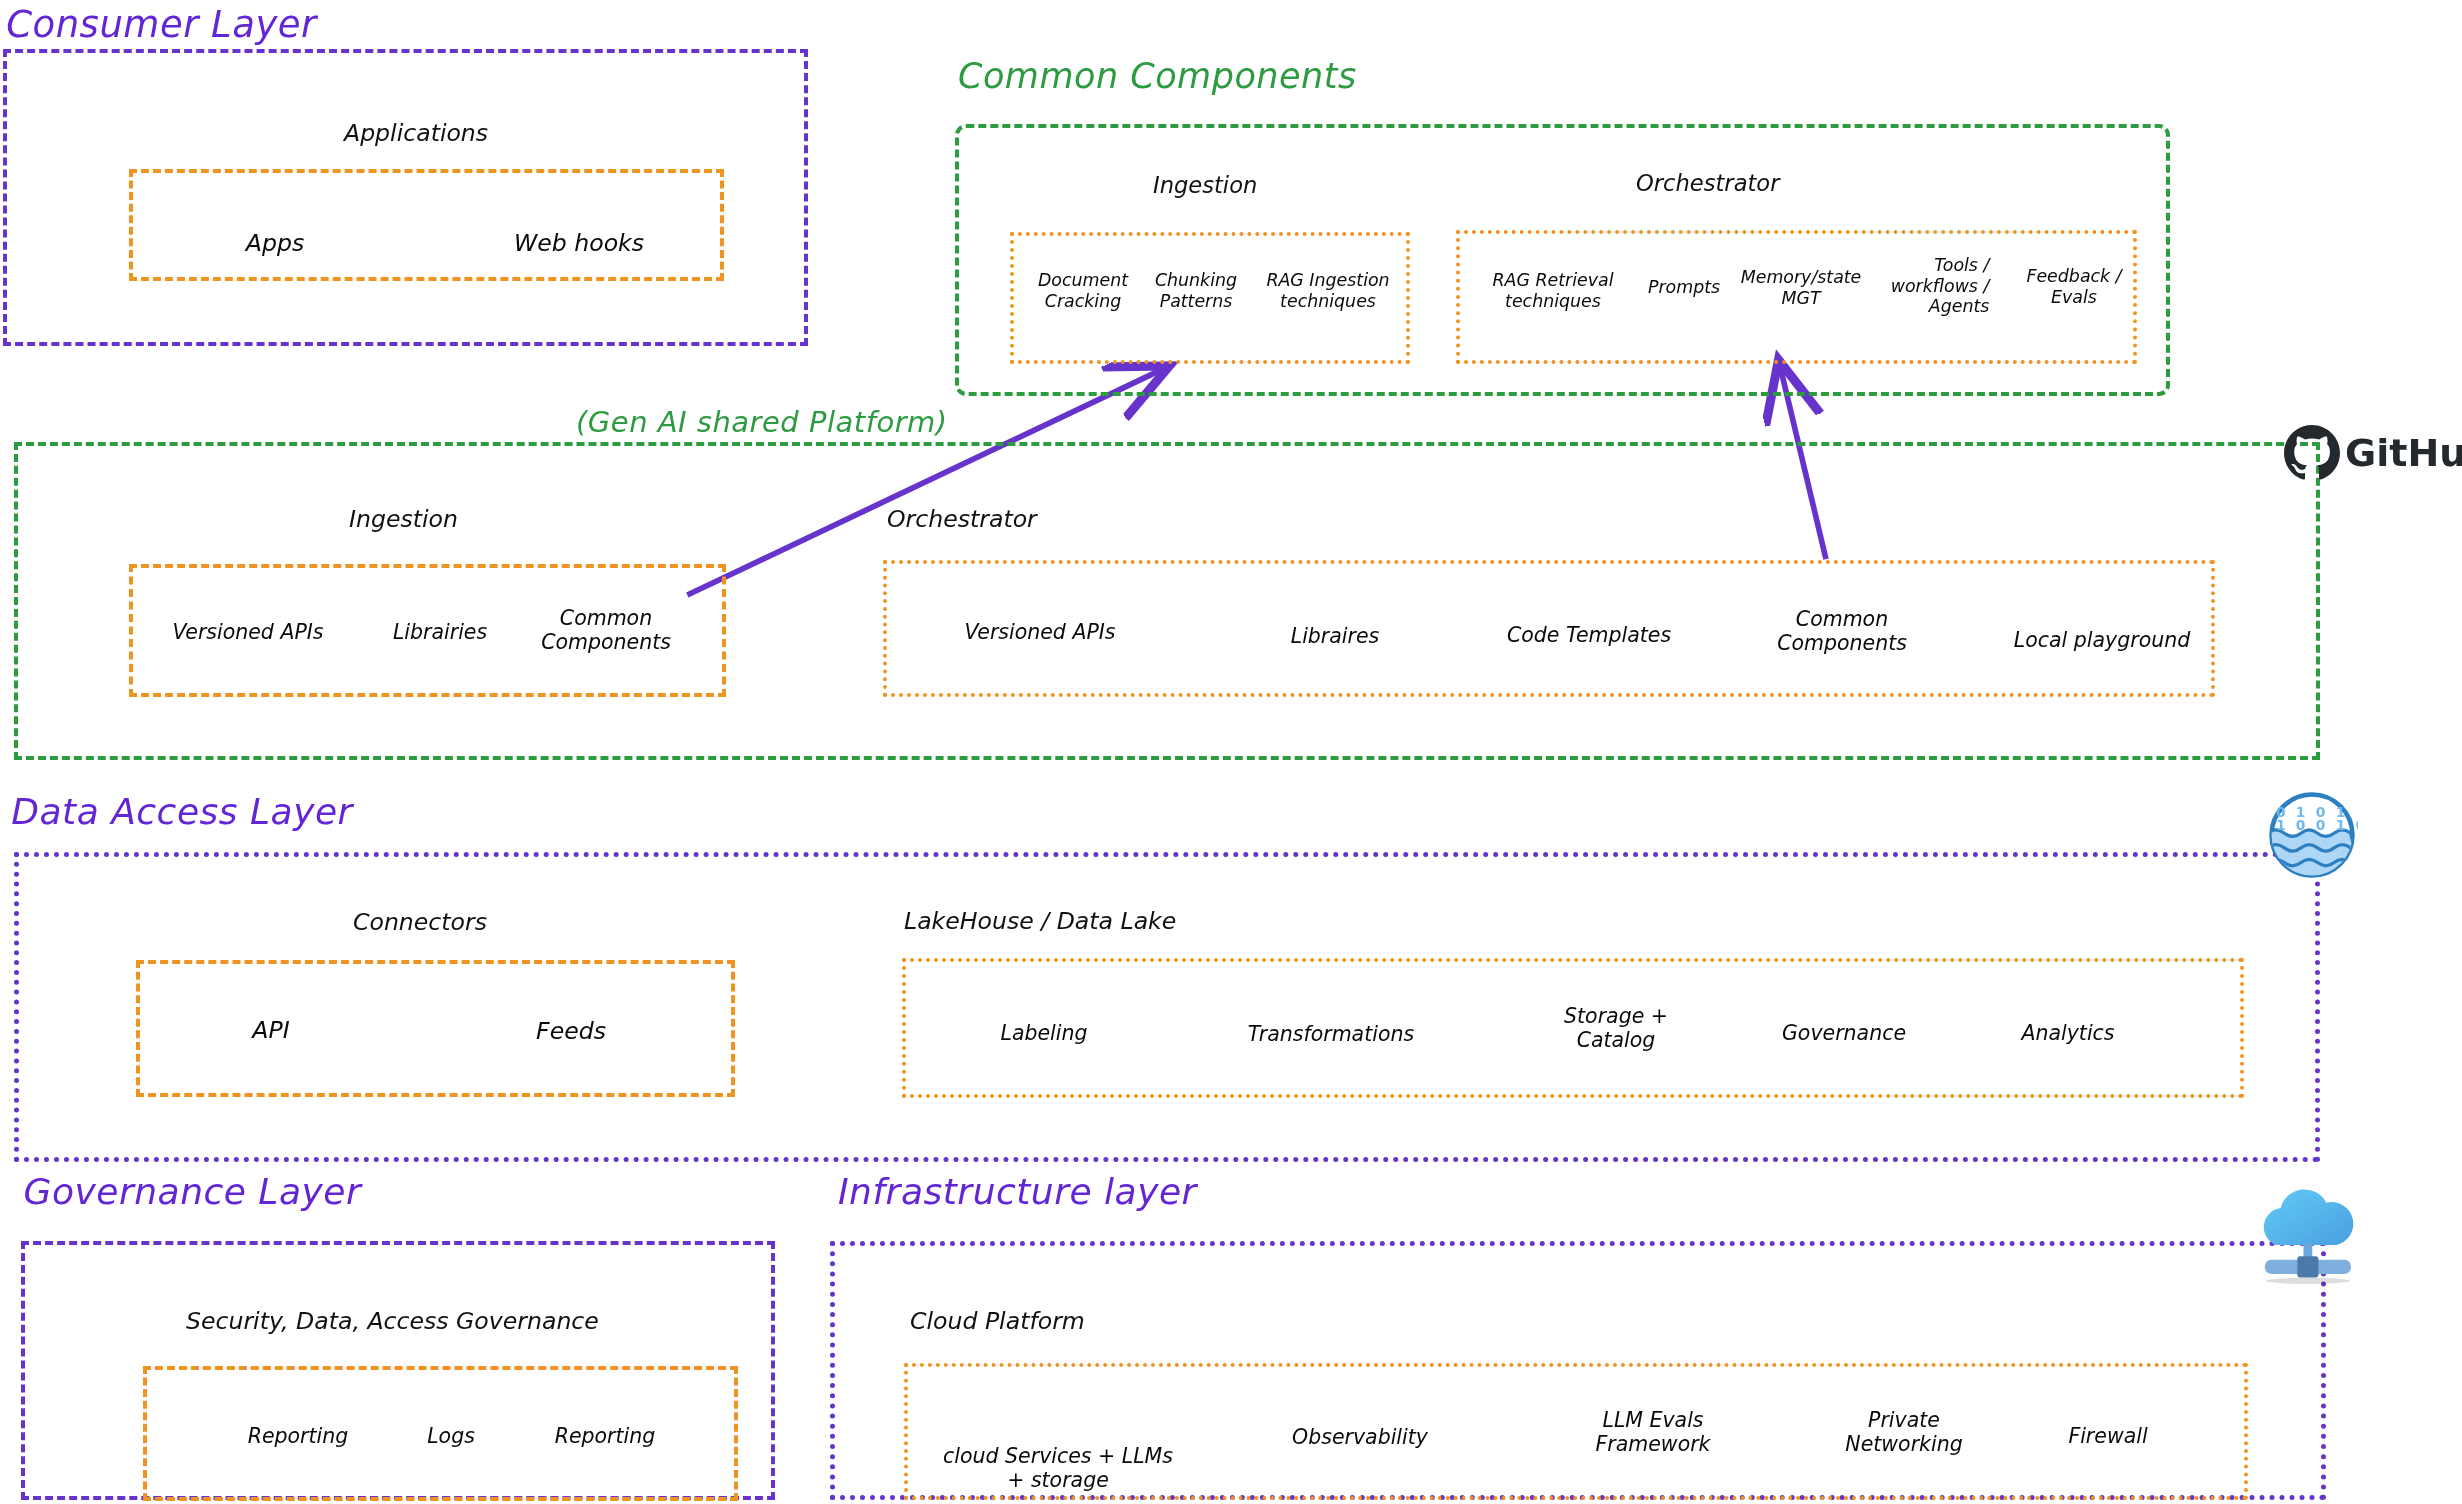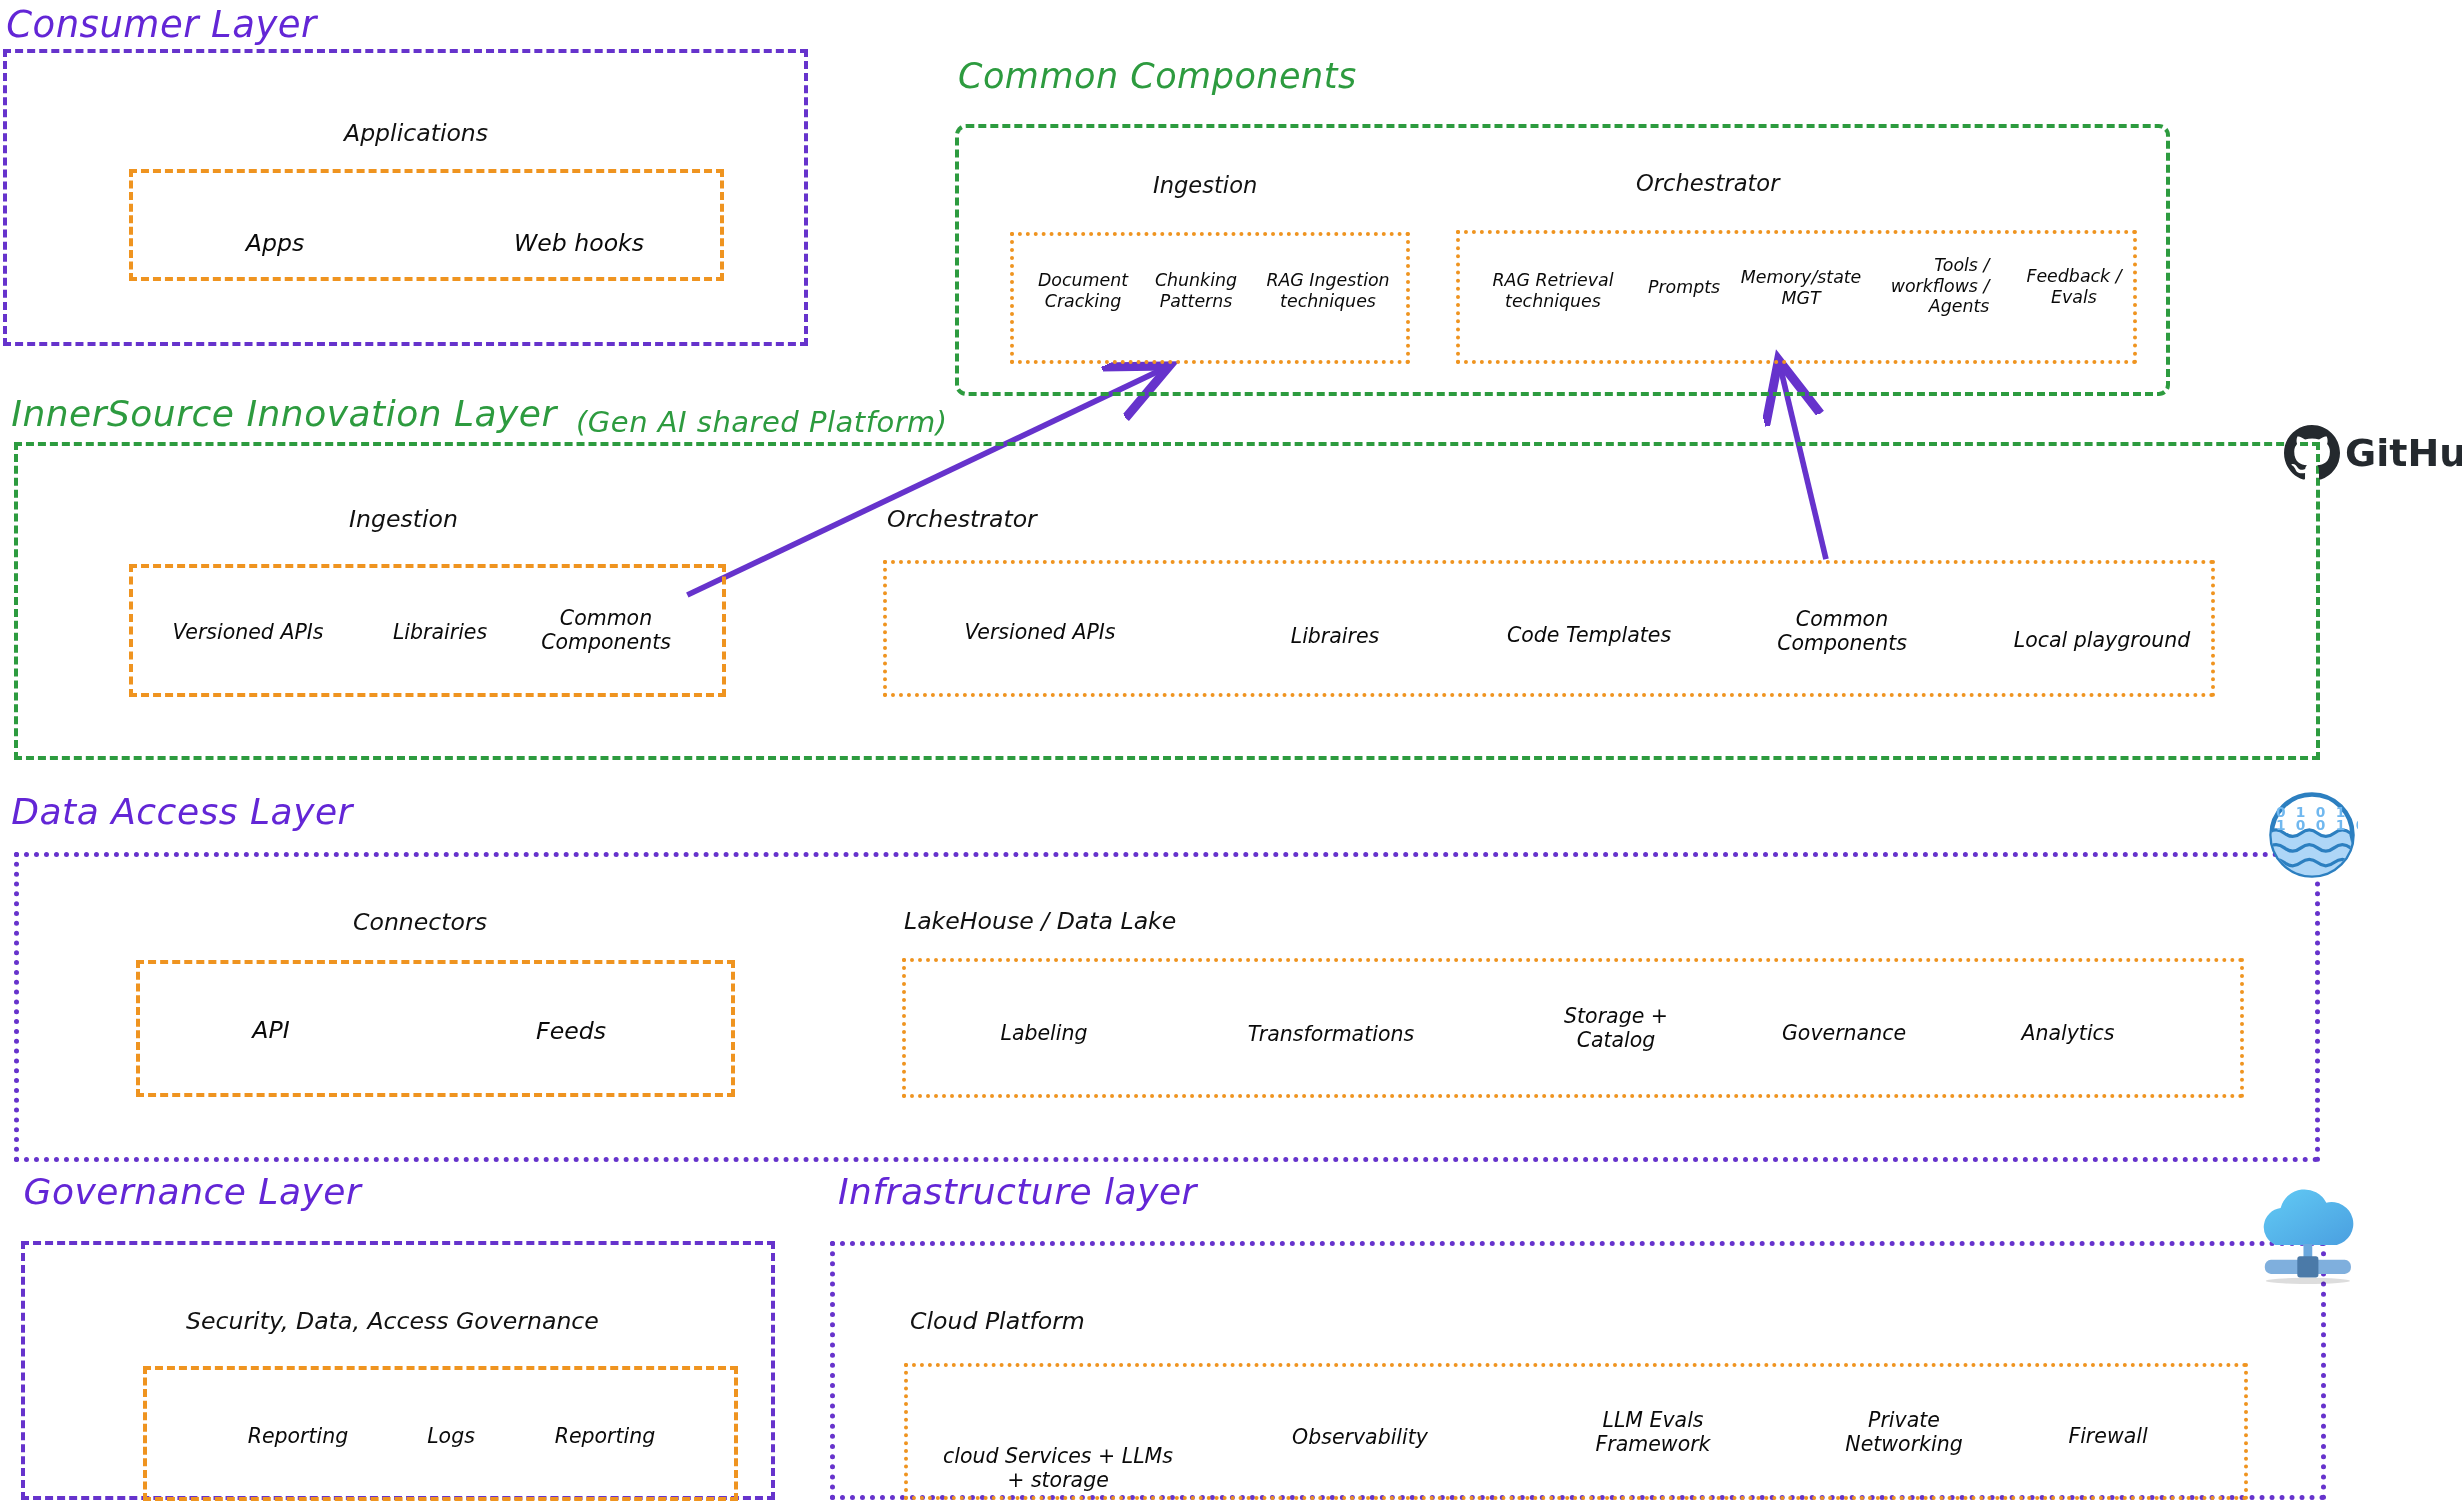--- a/index.html
+++ b/index.html
@@ -115,21 +115,20 @@
 techniques</div>
   <div class="item it-sm" style="left:1684px;top:287px;">Prompts</div>
   <div class="item it-sm" style="left:1801px;top:288px;">Memory/state
 MGT</div>
   <div class="item it-sm" style="left:1940px;top:286px;text-align:right;">Tools /
 workflows /
 Agents</div>
   <div class="item it-sm" style="left:2074px;top:287px;">Feedback /
 Evals</div>
 
-  <div class="layer-title title-green" style="left:11.3px;top:393px;font-size:36px;">InnerSource Innovation Layer</div>
   <div class="layer-title title-green title-sub" style="left:576px;top:405px;">(Gen AI shared Platform)</div>
 
   <div class="box box-green-dash" style="left:14.4px;top:442px;width:2306px;height:318px;"></div>
 
   <div class="group-label" style="left:349px;top:505px;">Ingestion</div>
   <div class="group-label" style="left:887px;top:505px;">Orchestrator</div>
 
   <div class="box box-orange" style="left:129px;top:564px;width:597px;height:133px;"></div>
   <div class="box box-orange-dot" style="left:883px;top:560px;width:1332px;height:137px;"></div>
 

